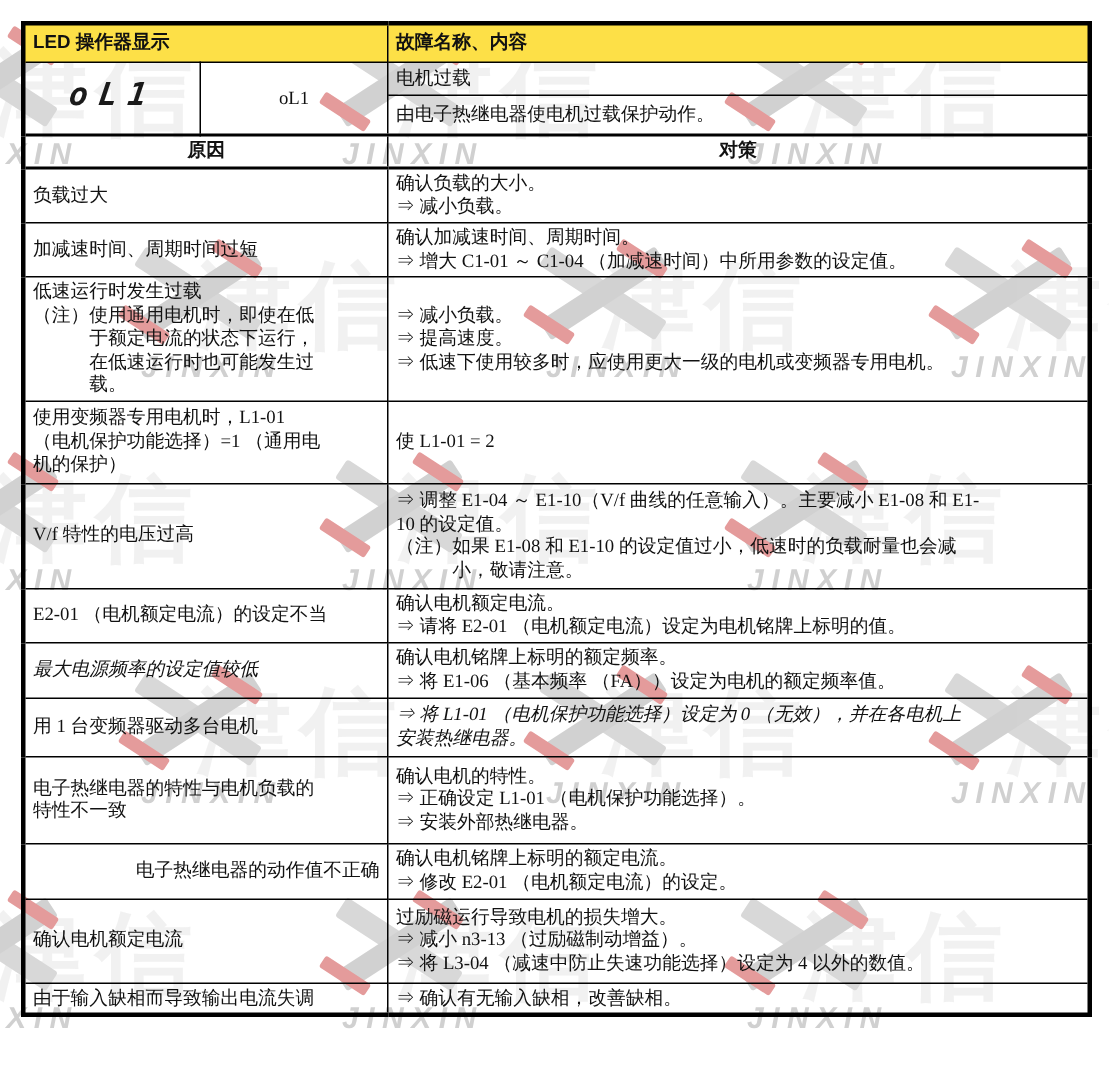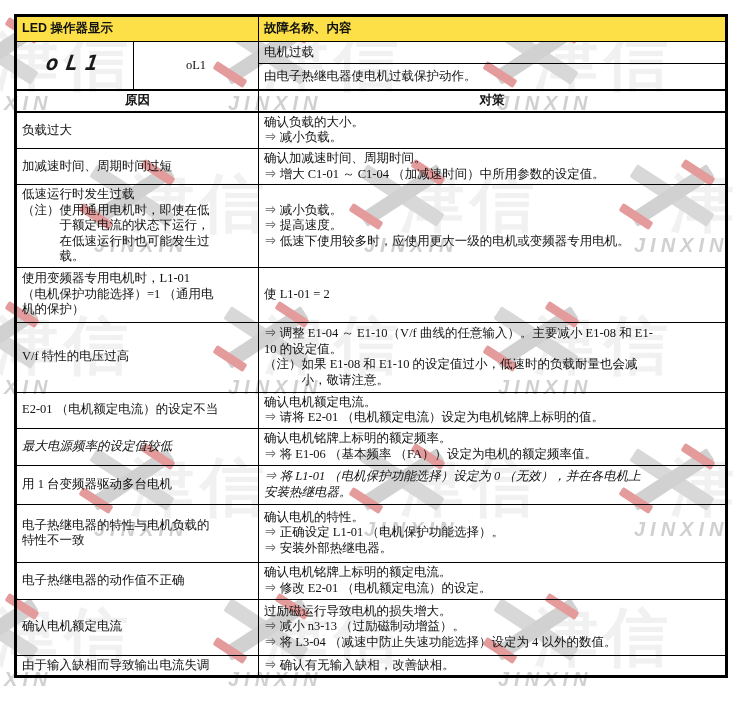--- a/index.html
+++ b/index.html
@@ -320,21 +320,21 @@
             <div class="ln">电子热继电器的特性与电机负载的</div>
             <div class="ln">特性不一致</div>
           </td>
           <td class="action outer-right" style="height: 58px;">
             <div class="ln">确认电机的特性。</div>
             <div class="ln">⇒ 正确设定 L1-01 （电机保护功能选择）。</div>
             <div class="ln">⇒ 安装外部热继电器。</div>
           </td>
         </tr>
         <tr>
-          <td class="cause outer-left" colspan="2" style="height: 37px;">
+          <td class="cause outer-left" colspan="2" style="height: 37px; text-align: right;">
             <div class="ln">电子热继电器的动作值不正确</div>
           </td>
           <td class="action outer-right" style="height: 37px;">
             <div class="ln">确认电机铭牌上标明的额定电流。</div>
             <div class="ln">⇒ 修改 E2-01 （电机额定电流）的设定。</div>
           </td>
         </tr>
         <tr>
           <td class="cause outer-left" colspan="2" style="height: 56px;">
             <div class="ln">确认电机额定电流</div>

